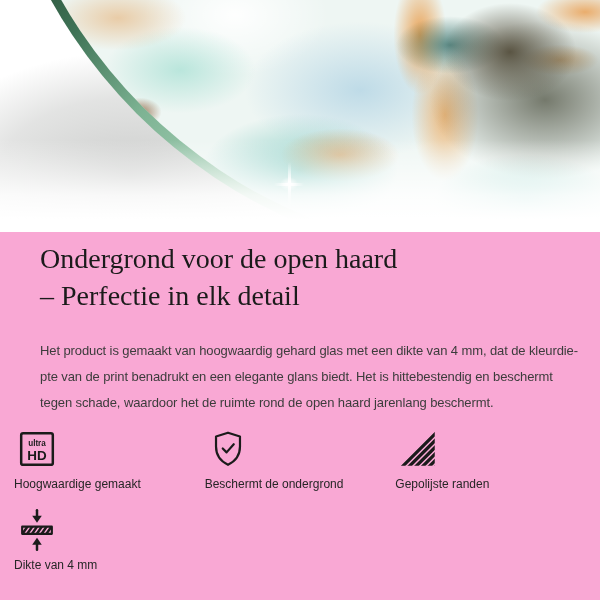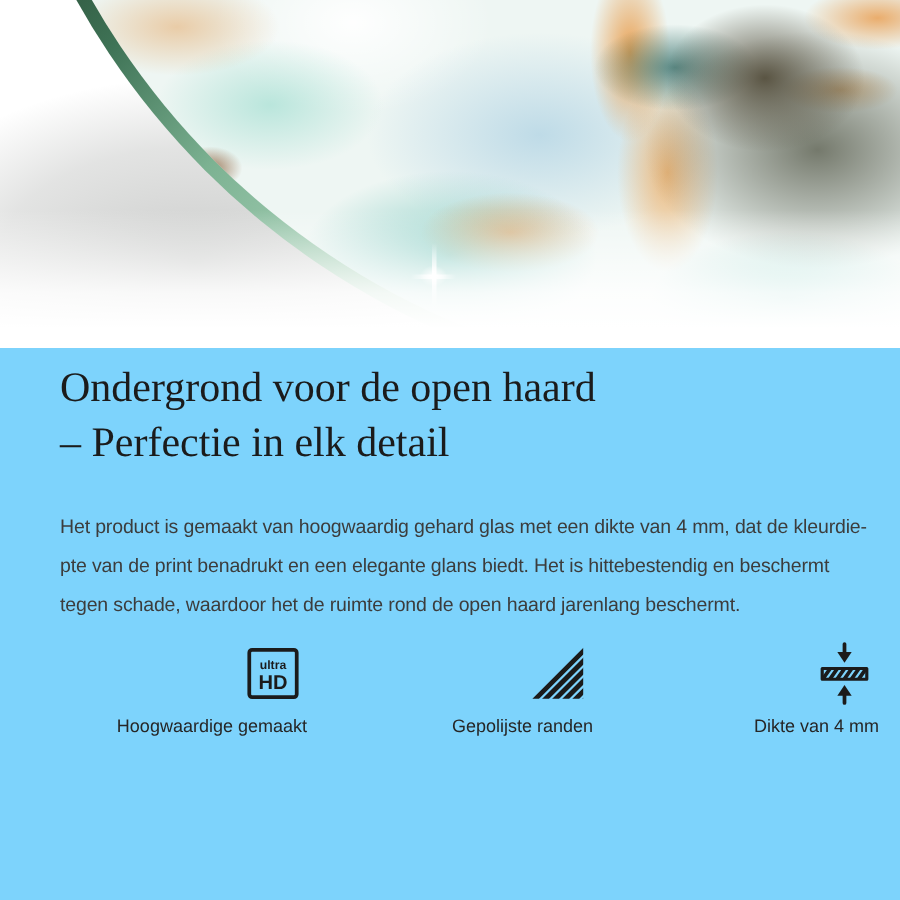--- a/index.html
+++ b/index.html
@@ -1,16 +1,16 @@
 <!DOCTYPE html>
 <html><head>
 <meta charset="utf-8">
 <style>
   html,body{margin:0;padding:0;background:#fff;}
-  .page{position:relative;width:600px;height:600px;background:#7dd3fc;overflow:hidden;
+  .page{position:relative;width:600px;height:600px;background:#f9a8d4;overflow:hidden;
         font-family:"Liberation Sans", sans-serif;}
 
   
   .hero{position:relative;width:600px;height:232px;overflow:hidden;background:#fff;}
   .glass-shadow{position:absolute;left:-110px;top:35px;width:480px;height:280px;
       background:radial-gradient(closest-side, rgba(98,102,98,0.32), rgba(98,102,98,0.18) 55%, rgba(98,102,98,0) 88%);}
   .glass-rim{position:absolute;left:-14px;top:-764px;width:1028px;height:1028px;border-radius:50%;
       background:linear-gradient(135deg,#24452f 36%,#3f7356 43%,#7cb292 50%,#a9d2b9 58%,#d9ecdf 68%,#f4faf6 78%);}
   .glass-art{position:absolute;left:0;top:0;width:600px;height:246px;
       clip-path:circle(505px at 500px -250px);
@@ -44,21 +44,21 @@
   
   .content{padding:8px 40px 0 40px;}
   .heading{font-family:"Liberation Serif","DejaVu Serif",serif;font-weight:400;
       font-size:28px;line-height:37px;color:#1b1b1b;}
   .body-text{margin-top:24px;font-size:13px;line-height:26px;color:#3c3c3c;letter-spacing:-0.1px;}
   .body-text div{white-space:nowrap;}
 
   
   .features{display:grid;grid-template-columns:1fr 1fr 1fr;row-gap:16px;
       padding:0 14px;margin-top:10px;}
-  .feature{display:flex;flex-direction:column;align-items:flex-end;}
+  .feature{display:flex;flex-direction:column;align-items:flex-start;}
   .feature .iconbox{width:46px;height:46px;display:flex;align-items:center;justify-content:center;}
   .feature .label{margin-top:5px;font-size:12px;color:#262626;text-align:center;}
   .ico{stroke:#1b1b1b;fill:none;stroke-width:2.3;stroke-linecap:round;stroke-linejoin:round;}
   .ico .fill{fill:#1b1b1b;stroke:none;}
   .ico text{fill:#1b1b1b;stroke:none;font-family:"Liberation Sans",sans-serif;font-weight:bold;text-anchor:middle;}
 </style>
 </head>
 <body>
 
 <div class="page">
@@ -94,20 +94,29 @@
       <div class="iconbox">
         <svg class="ico" width="46" height="46" viewBox="0 0 48 48">
           <rect x="7.5" y="7.5" width="33" height="33" rx="2" stroke-width="2.6"></rect>
           <text x="24" y="21" font-size="8.5">ultra</text>
           <text x="24" y="35" font-size="14">HD</text>
         </svg>
       </div>
       <div class="label">Hoogwaardige gemaakt</div>
     </div>
 
+    <div class="feature">
+      <div class="iconbox">
+        <svg class="ico" width="46" height="46" viewBox="0 0 48 48">
+          <path d="M24 7 L36.5 11 V21.5 C36.5 30.5 31 37.2 24 40.5 C17 37.2 11.5 30.5 11.5 21.5 V11 Z"></path>
+          <path d="M18.5 23.5 L22.5 27.5 L30 19"></path>
+        </svg>
+      </div>
+      <div class="label">Beschermt de ondergrond</div>
+    </div>
 
 
     <div class="feature">
       <div class="iconbox">
         <svg class="ico" width="46" height="46" viewBox="0 0 48 48">
           <defs>
               <clipPath id="tri">
                 <path d="M6 41.5 L41.5 41.5 L41.5 6 Z"></path>
               </clipPath>
             </defs>

